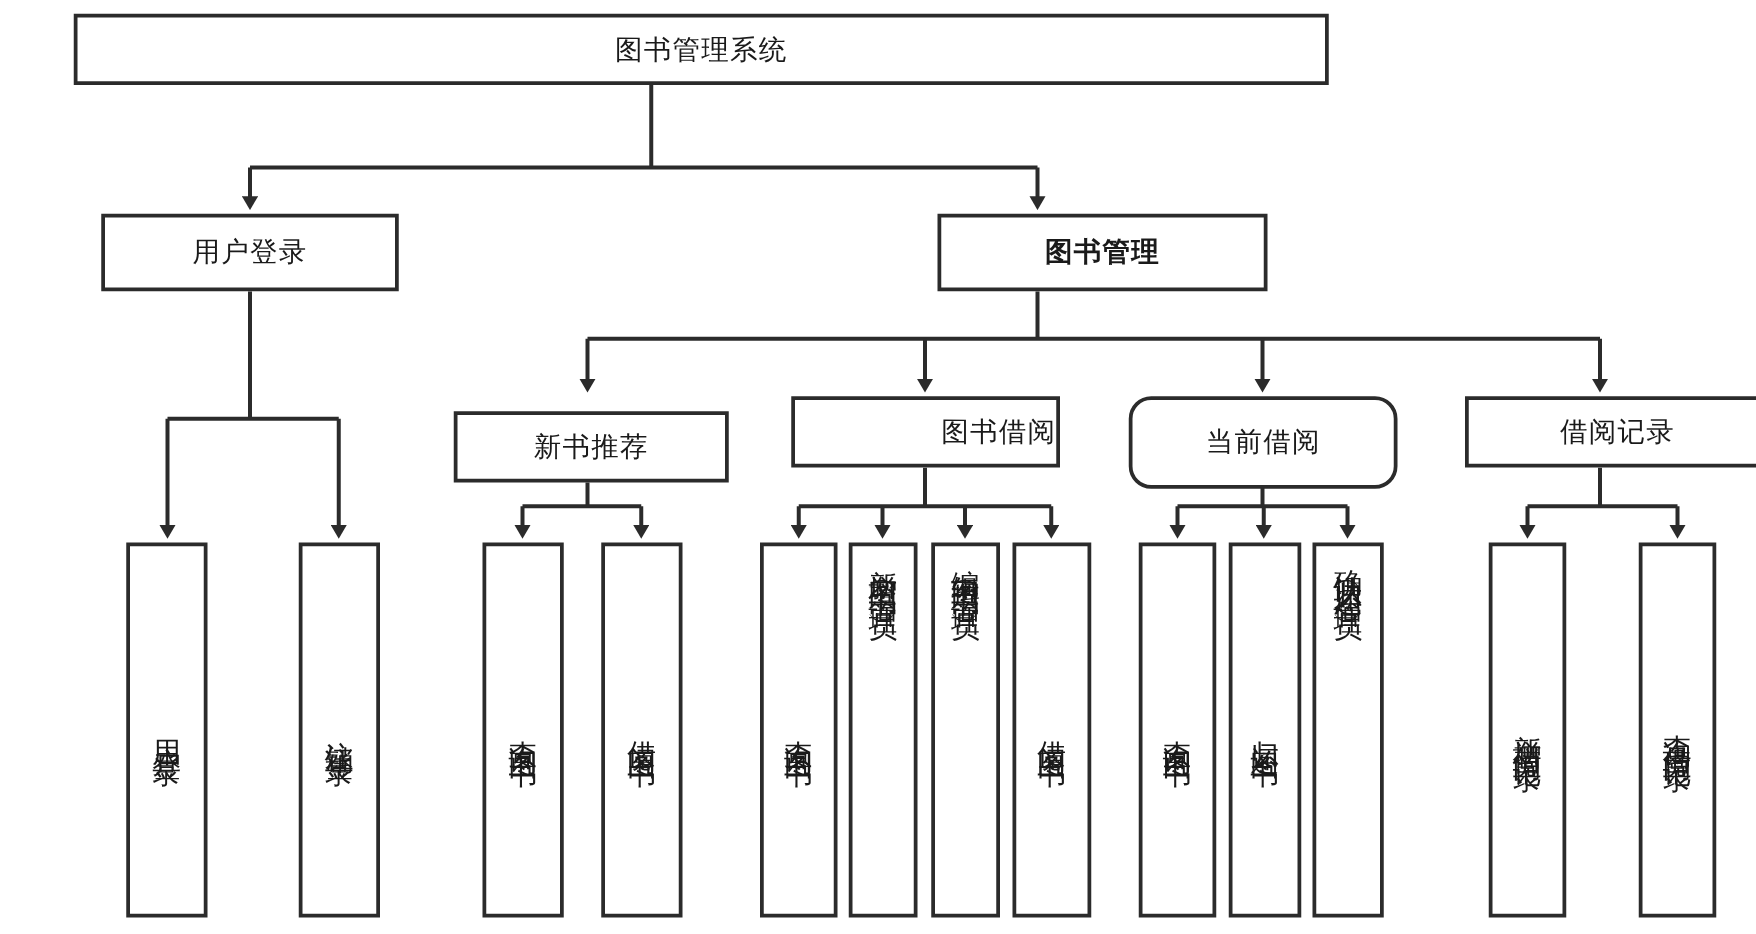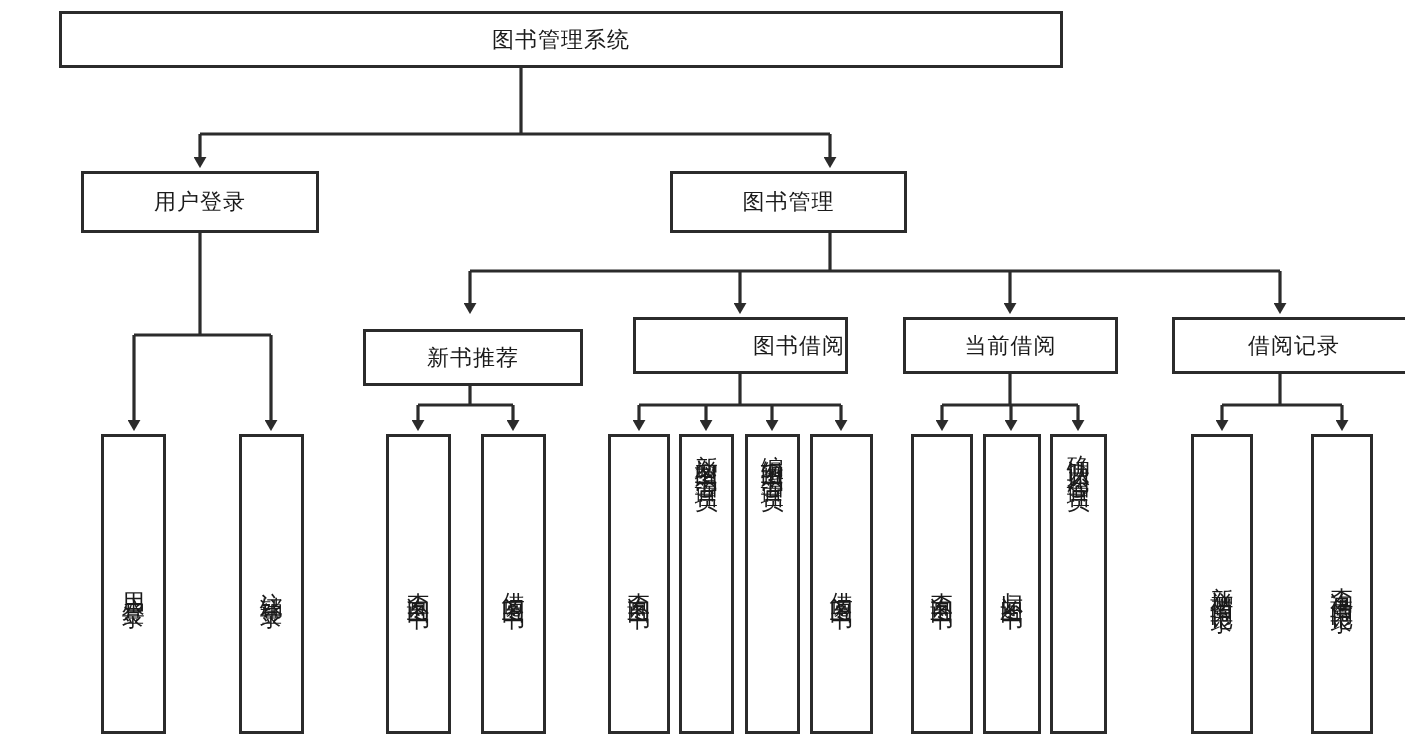--- a/index.html
+++ b/index.html
@@ -123,31 +123,31 @@
     </g>
   </svg>
 
   <div class="node-box" style="left:19px; top:11px; width:1004px; height:57px;margin-left:40px;">
     <span class="node-label">图书管理系统</span>
   </div>
 
   <div class="node-box" style="left:81px; top:171px; width:238px; height:62px;">
     <span class="node-label">用户登录</span>
   </div>
-  <div class="node-box" style="left:670px; top:171px; width:237px; height:62px;">
+  <div class="node-box" style="left:750px; top:171px; width:264px; height:62px;font-weight:bold;">
     <span class="node-label">图书管理</span>
   </div>
 
   <div class="node-box" style="left:363px; top:329px; width:220px; height:57px;text-align:center;">
     <span class="node-label">新书推荐</span>
   </div>
   <div class="node-box" style="left:633px; top:317px; width:215px; height:57px;justify-content:flex-end;">
     <span class="node-label">图书借阅</span>
   </div>
-  <div class="node-box" style="left:903px; top:317px; width:215px; height:57px;">
+  <div class="node-box" style="left:903px; top:317px; width:215px; height:74px;border-radius:18px;">
     <span class="node-label">当前借阅</span>
   </div>
   <div class="node-box" style="left:1172px; top:317px; width:244px; height:57px;">
     <span class="node-label">借阅记录</span>
   </div>
 
   <div class="node-box vertical center-v" style="left:101px; top:434px; width:65px; height:300px;">
     <span class="node-label">用户登录</span>
   </div>
   <div class="node-box vertical center-v" style="left:239px; top:434px; width:65px; height:300px;">

